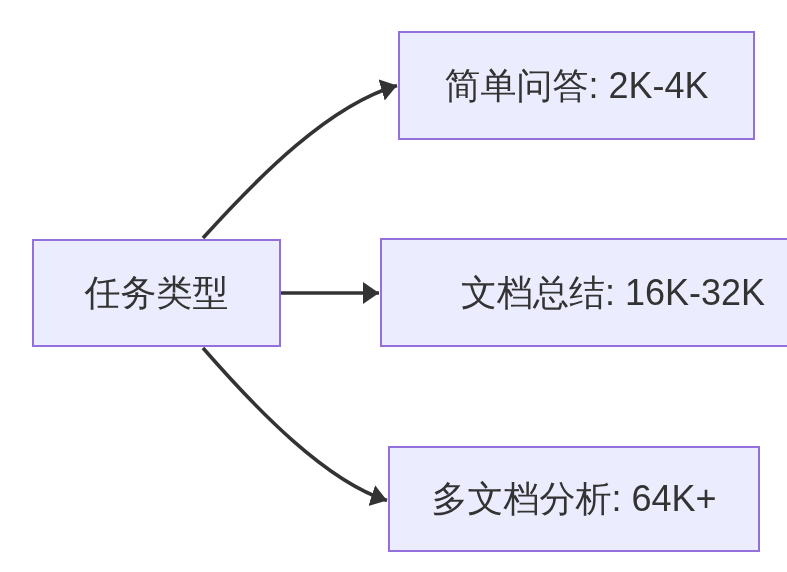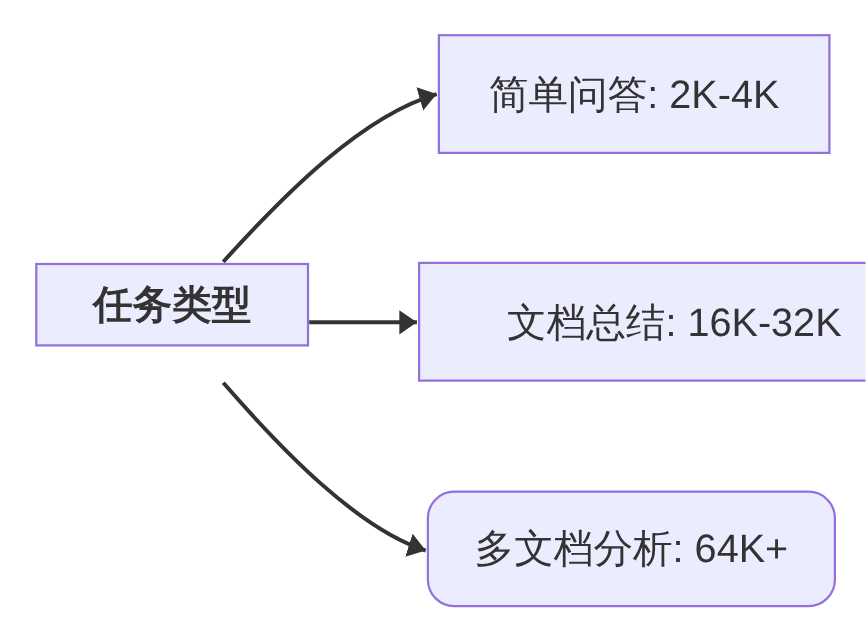--- a/index.html
+++ b/index.html
@@ -39,24 +39,24 @@
     border:2px solid var(--node-border);
     display:flex;
     align-items:center;
     justify-content:center;
     color:var(--text);
     font-size:36px;
     line-height:1.2;
     white-space:nowrap;
     text-align:center;
   }
-  .node-root   {left:32px;  top:239px; width:249px; height:76px;font-weight:bold;}
+  .node-root   {left:32px;  top:239px; width:249px; height:108px;}
   .node-branch0{left:398px; top:31px;  width:357px; height:109px;}
   .node-branch1{left:380px; top:238px; width:466px; height:109px;}
-  .node-branch2{left:388px; top:446px; width:372px; height:106px;border-radius:25px;}
+  .node-branch2{left:388px; top:446px; width:372px; height:106px;}
 </style>
 </head>
 <body>
 
 <div class="canvas">
 
   <svg class="edges" viewBox="0 0 787 572" xmlns="http://www.w3.org/2000/svg" aria-hidden="true">
     <defs>
       <marker id="arrowhead" markerUnits="userSpaceOnUse" markerWidth="20" markerHeight="26" refX="16" refY="11" orient="auto">
         <path d="M0,0 L16,11 L0,22 Z"></path>

